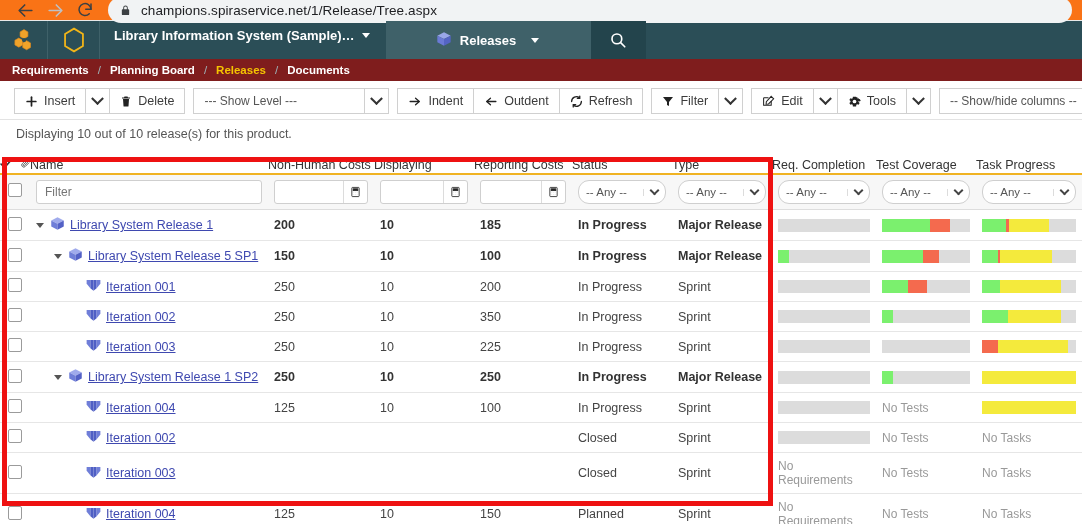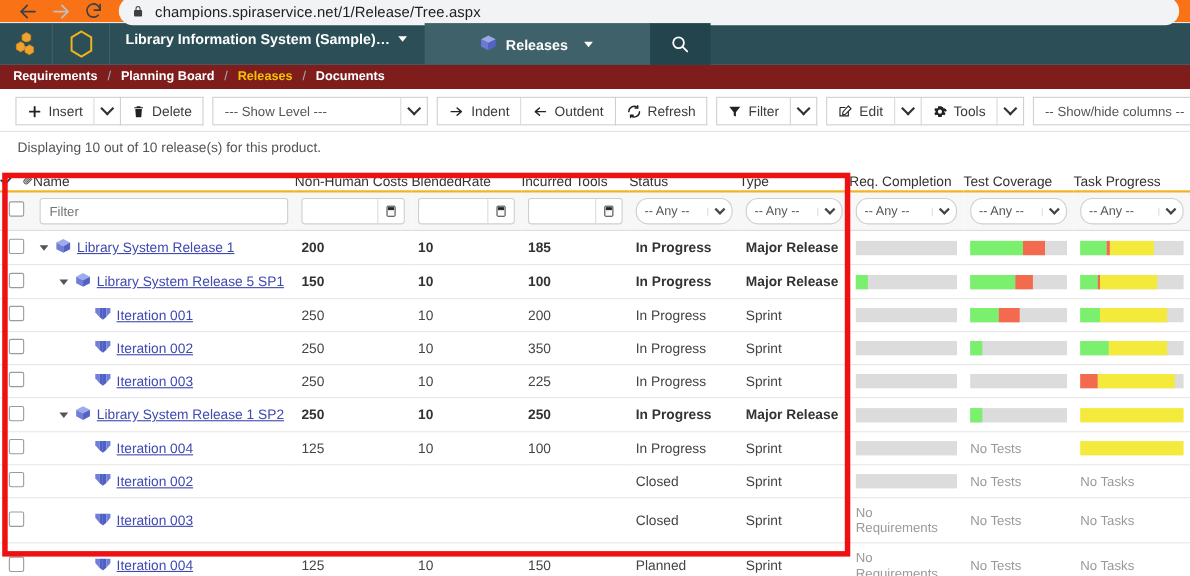--- a/index.html
+++ b/index.html
@@ -414,22 +414,22 @@
             </span>
             <span>
               <svg width="11" height="13" viewBox="0 0 24 24" fill="none" stroke="#555" stroke-width="2">
                   <path d="M20 10 11.5 18.5a4.5 4.5 0 0 1-6.4-6.4L14 3.3a3 3 0 0 1 4.3 4.3l-8.8 8.8a1.5 1.5 0 0 1-2.1-2.1l8-8"></path>
                 </svg>
             </span>
           </span>
         </th>
         <th class="c-name">Name</th>
         <th class="c-nhc">Non-Human Costs</th>
-        <th class="c-br">BlendedRate</th>
-        <th class="c-inc">Incurred Tools</th>
+        <th class="c-br">Displaying</th>
+        <th class="c-inc">Reporting Costs</th>
         <th class="c-sts">Status</th>
         <th class="c-typ">Type</th>
         <th class="c-req">Req. Completion</th>
         <th class="c-tst">Test Coverage</th>
         <th class="c-tsk">Task Progress</th>
       </tr>
     </thead>
     <tbody>
       <tr class="filter-row">
         <td class="chkcell">

